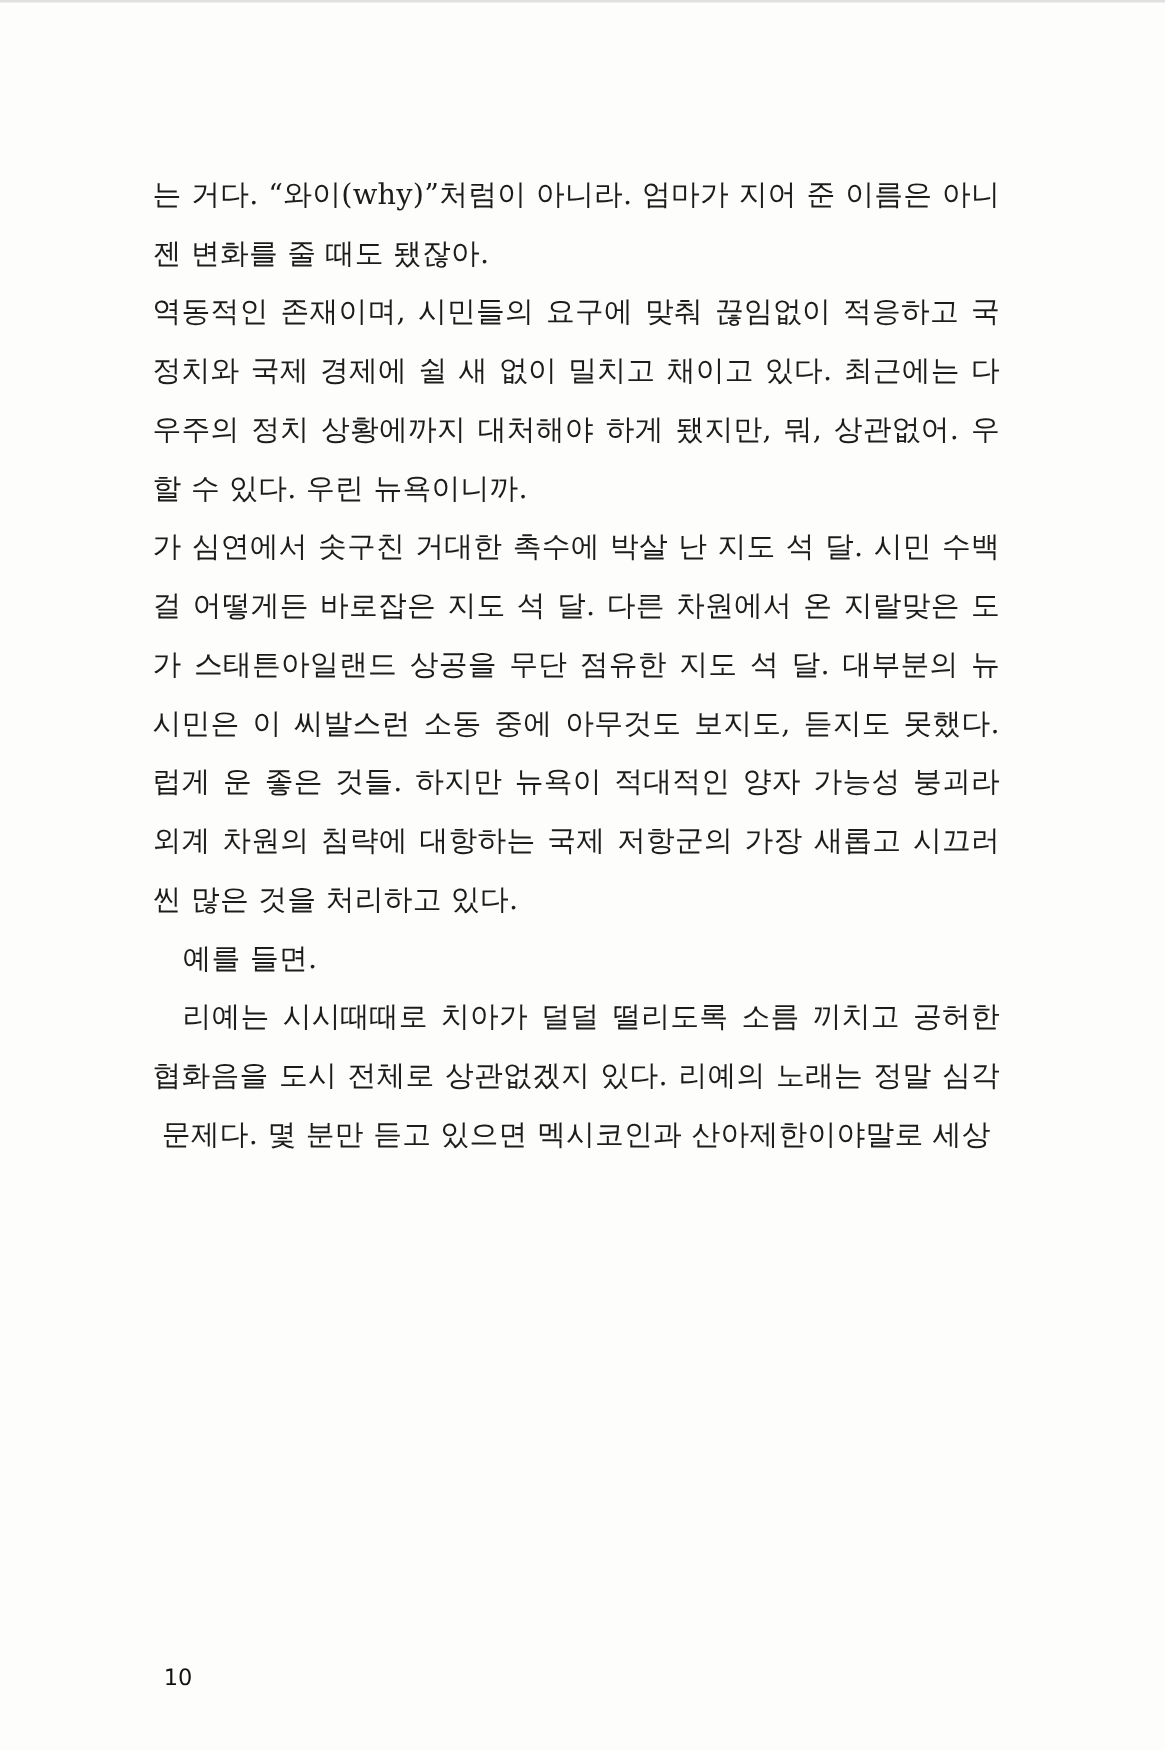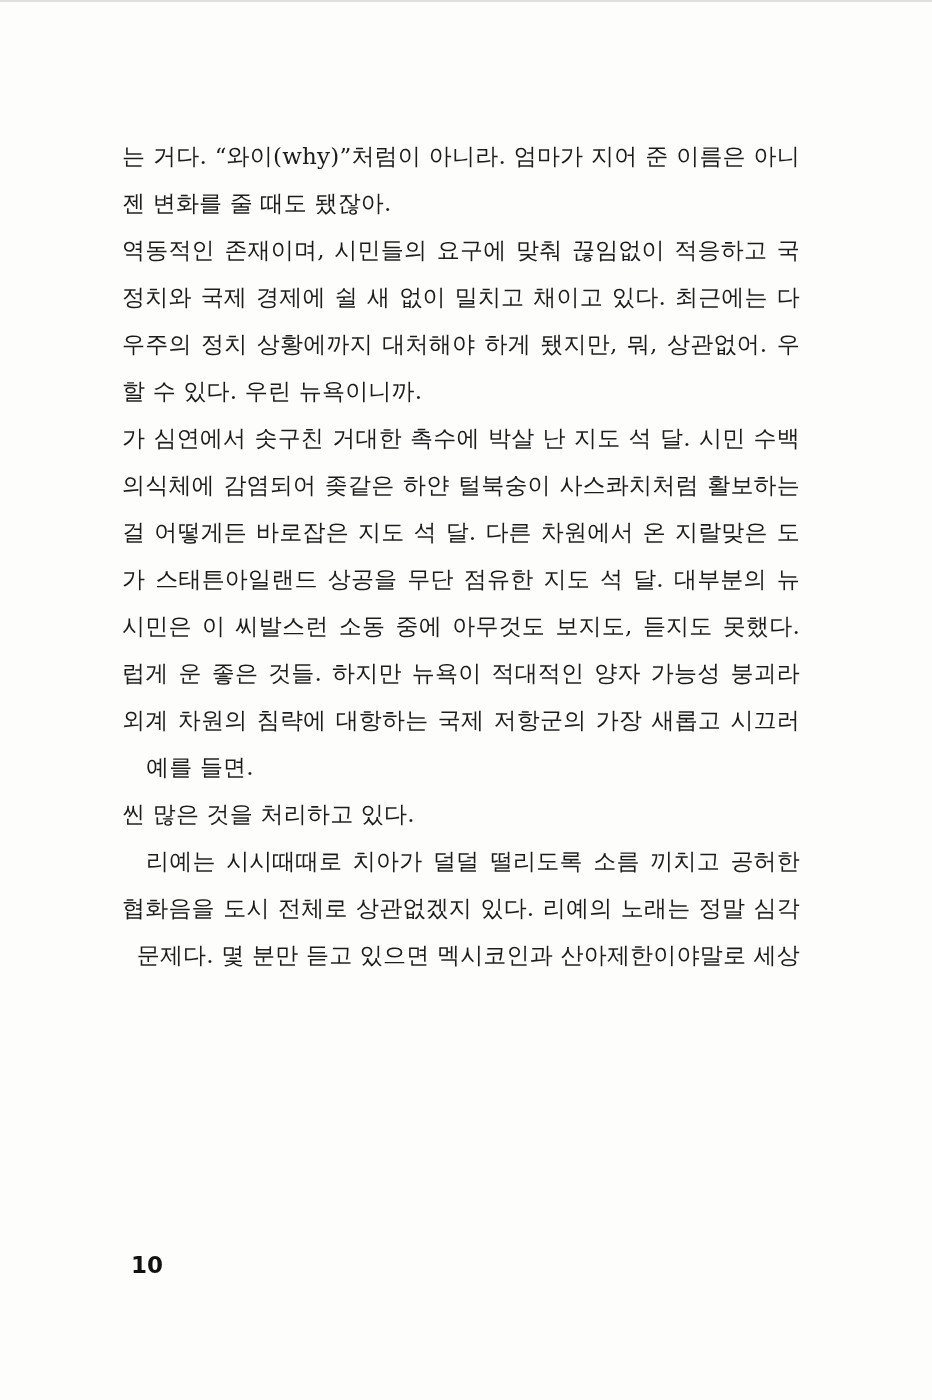--- a/index.html
+++ b/index.html
@@ -41,54 +41,53 @@
     letter-spacing: 0.2px;
     text-align: justify;
     text-align-last: justify;
     overflow: hidden;
     white-space: normal;
   }
   .line.indent {
     padding-left: 24px;
   }
   .line.last {
-    text-align: right;
+    text-align: center;
     text-align-last: left;
   }
   .page-number {
     position: absolute;
     left: 131px;
-    top: 1252px;
+    top: 1332px;
     font-family: "DejaVu Sans", "Liberation Sans", sans-serif;
-    font-weight: bold;
-    font-size: 23px;
+    font-weight: normal;
+    font-size: 18px;
     color: #111;
   }
 </style>
 </head>
 <body>
 
 <div class="scan-edge"></div>
 
 <div class="page">
   <div class="text-block">
       <div class="line">는 거다. “와이(why)”처럼이 아니라. 엄마가 지어 준 이름은 아니지</div>
       <div class="line last">젠 변화를 줄 때도 됐잖아.</div>
       <div class="line">역동적인 존재이며, 시민들의 요구에 맞춰 끊임없이 적응하고 국가</div>
       <div class="line">정치와 국제 경제에 쉴 새 없이 밀치고 채이고 있다. 최근에는 다중</div>
       <div class="line">우주의 정치 상황에까지 대처해야 하게 됐지만, 뭐, 상관없어. 우린</div>
       <div class="line last">할 수 있다. 우린 뉴욕이니까.</div>
       <div class="line">가 심연에서 솟구친 거대한 촉수에 박살 난 지도 석 달. 시민 수백</div>
-      <div class="line">의식체에 감염되어 좆같은 하얀 털북숭이 사스콰치처럼 활보하는</div>
       <div class="line">걸 어떻게든 바로잡은 지도 석 달. 다른 차원에서 온 지랄맞은 도시</div>
       <div class="line">가 스태튼아일랜드 상공을 무단 점유한 지도 석 달. 대부분의 뉴욕</div>
       <div class="line">시민은 이 씨발스런 소동 중에 아무것도 보지도, 듣지도 못했다. 더</div>
       <div class="line">럽게 운 좋은 것들. 하지만 뉴욕이 적대적인 양자 가능성 붕괴라는</div>
       <div class="line">외계 차원의 침략에 대항하는 국제 저항군의 가장 새롭고 시끄러운</div>
+      <div class="line last">씬 많은 것을 처리하고 있다.</div>
       <div class="line indent last">예를 들면.</div>
-      <div class="line last">씬 많은 것을 처리하고 있다.</div>
       <div class="line indent">리예는 시시때때로 치아가 덜덜 떨리도록 소름 끼치고 공허한 불</div>
       <div class="line">협화음을 도시 전체로 상관없겠지 있다. 리예의 노래는 정말 심각한</div>
       <div class="line last">문제다. 몇 분만 듣고 있으면 멕시코인과 산아제한이야말로 세상에</div>
     </div>
 </div>
 
 <div class="page-number">10</div>
 
 </body></html>

